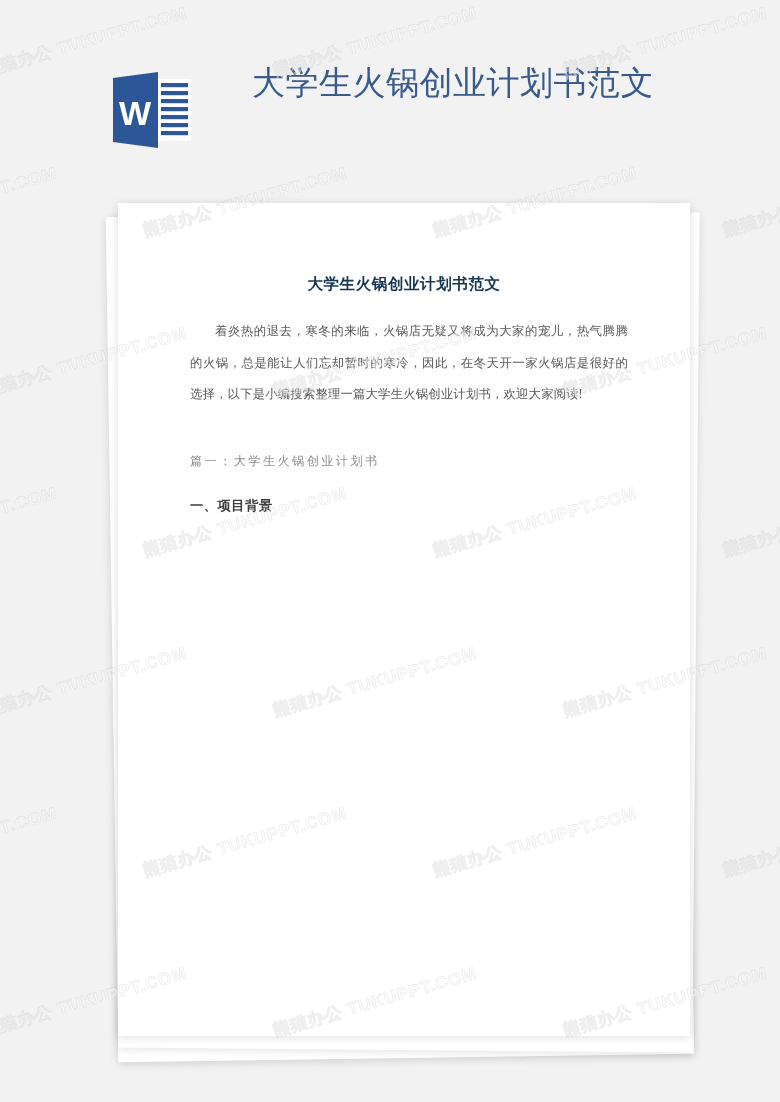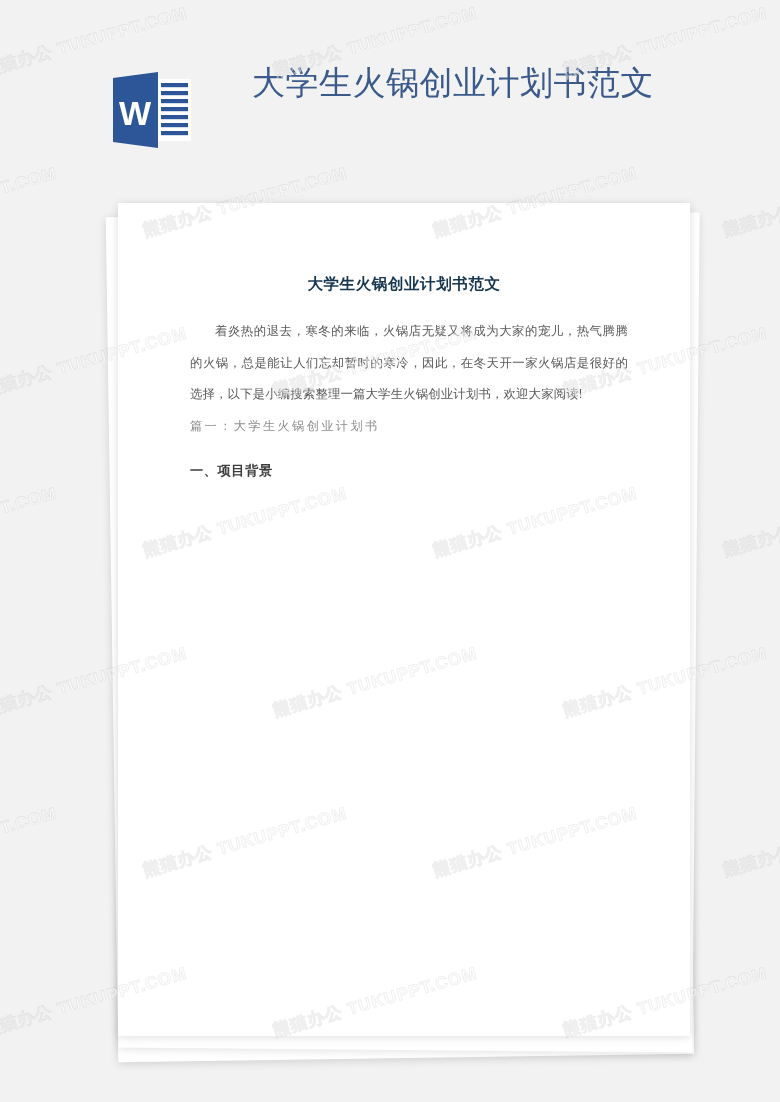--- a/index.html
+++ b/index.html
@@ -138,21 +138,21 @@
   .sub-note {
     margin: 0;
     padding: 0 62px 0 72px;
     font-size: 12.2px;
     line-height: 31px;
     color: #8d8d8f;
     letter-spacing: 2.4px;
     text-indent: 0;
     font-family: "Liberation Serif", "DejaVu Serif", serif;
   }
-  .sub-note-wrap { }
+  .sub-note-wrap { margin-top: 35px; }
   .sec-heading {
     margin: 14px 0 0 0;
     padding: 0 62px 0 72px;
     font-size: 13.2px;
     line-height: 30px;
     font-weight: bold;
     color: #3c3c3e;
     letter-spacing: 0.6px;
   }
   .gap-sm { height: 8px; }

